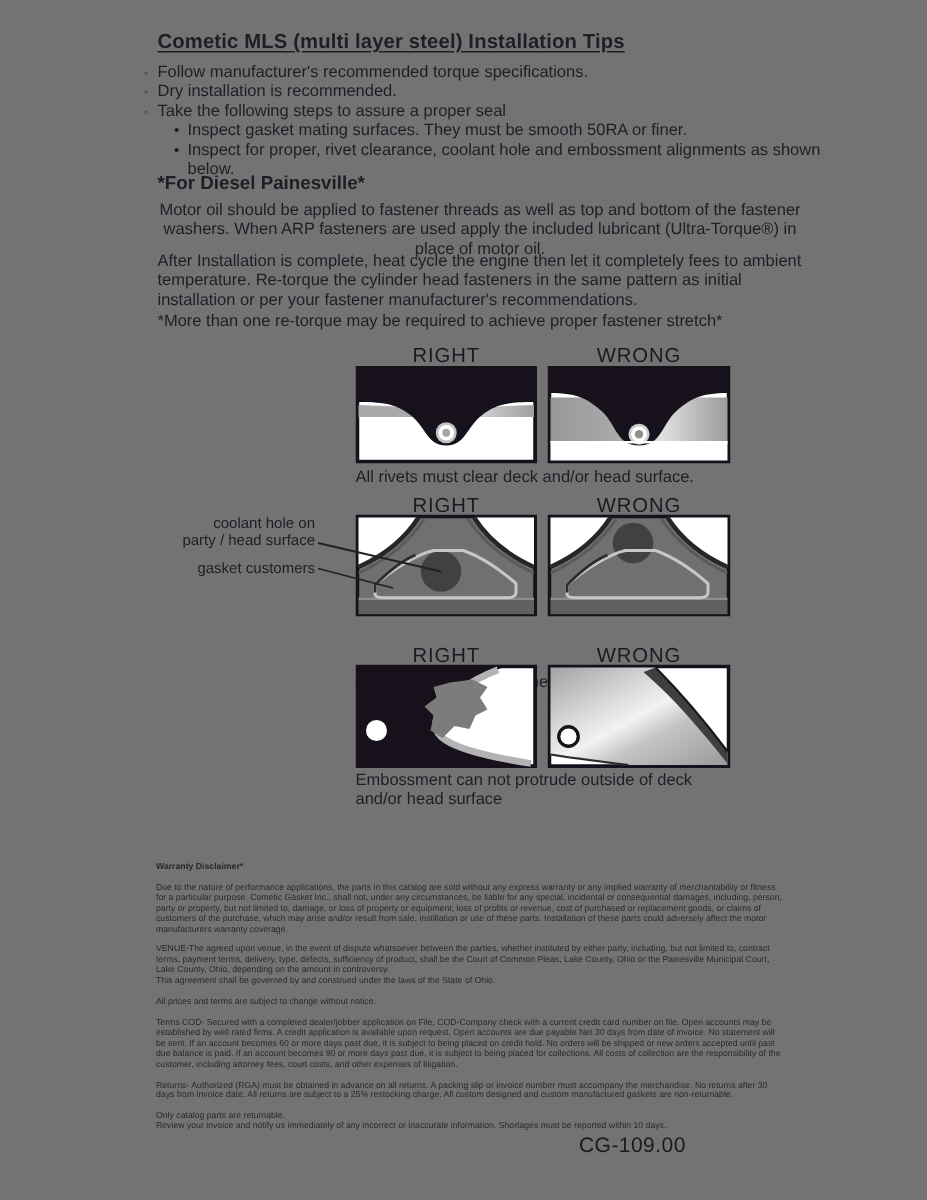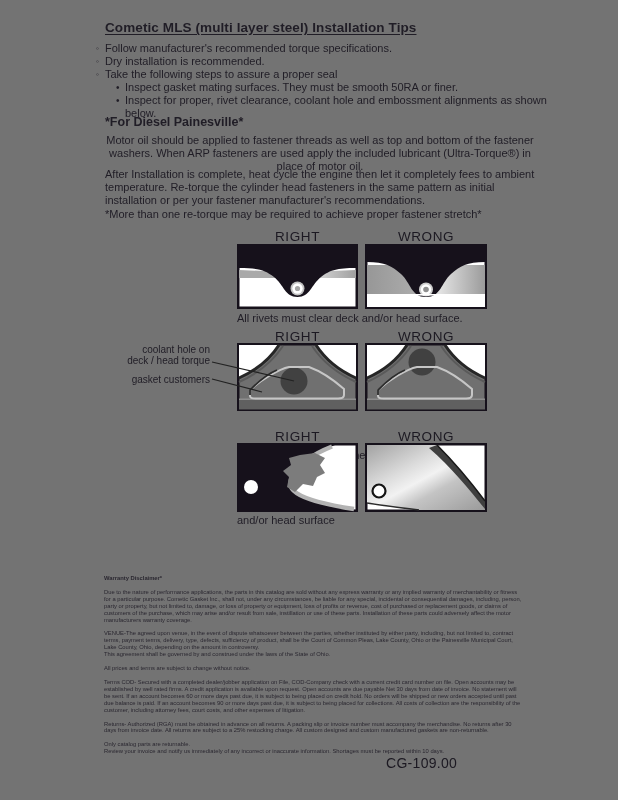--- a/index.html
+++ b/index.html
@@ -135,21 +135,21 @@
     <path d="M80,2 C89,16 102,27 120,35" stroke="#262626" stroke-width="3" fill="none"></path>
     <path d="M46,3 C36,18 22,30 2,39" stroke="#5a5a5a" stroke-width="2" fill="none"></path>
     <path d="M76,3 C86,18 100,30 120,39" stroke="#5a5a5a" stroke-width="2" fill="none"></path>
     <circle cx="57" cy="19" r="13.5" fill="#414141"></circle>
     <path d="M13,53 L13,47 C24,37 42,26 52,24 L72,24 C86,29 99,39 107,46 L107,52 C107,54.5 105,55.5 101,55.5 L19,55.5 C15,55.5 13,55 13,53 Z" stroke="#c6c6c6" stroke-width="2" fill="none"></path>
     <path d="M13,52 L13,47 C20,40 30,31 40,27" stroke="#2b2b2b" stroke-width="1.8" fill="none"></path>
   </svg>
 
   <div class="abs ann-label" style="left:100px;top:344px;width:110px;">
     <div>coolant hole on</div>
-    <div>deck / head torque</div>
+    <div>party / head surface</div>
   </div>
   <div class="abs ann-label" style="left:100px;top:374px;width:110px;">gasket customers</div>
 
   <svg class="abs" style="left:105px;top:340px;" width="200" height="60" viewBox="0 0 200 60">
     <line x1="107" y1="22" x2="189" y2="41" stroke="#222222" stroke-width="1.2"></line>
     <line x1="107" y1="39" x2="157" y2="52" stroke="#222222" stroke-width="1.2"></line>
   </svg>
 
   <div class="abs cap" style="left:237px;top:413px;width:300px;margin-top:36px;">All holes must be contained by an embossment.</div>
 
@@ -176,20 +176,21 @@
     </defs>
     <rect x="1.25" y="1.25" width="119.5" height="66.5" fill="#ffffff" stroke="#16111b" stroke-width="2.5"></rect>
     <path d="M2,2 L72,2 C92,22 108,42 120,58 L120,67 L54,67 C36,65 12,62 2,60 Z" fill="url(#s3w)"></path>
     <path d="M72,2 C92,22 108,42 120,58 L120,66 C104,46 86,24 64,5 Z" fill="#3f3f3f"></path>
     <path d="M72,2 C92,22 108,42 120,58" stroke="#191919" stroke-width="1.5" fill="none"></path>
     <path d="M2,60 C14,62 38,65 54,67" stroke="#2c2c2c" stroke-width="1.5" fill="none"></path>
     <circle cx="14" cy="48" r="6.5" fill="#ffffff" stroke="#151515" stroke-width="2.2"></circle>
   </svg>
 
   <div class="abs cap" style="left:237px;top:514px;width:280px;">
+    <div>Embossment can not protrude outside of deck</div>
     <div>and/or head surface</div>
   </div>
 
   <div class="abs legal">
     <div class="lg-head">Warranty Disclaimer*</div>
     <div class="lg-p">Due to the nature of performance applications, the parts in this catalog are sold without any express warranty or any implied warranty of merchantability or fitness for a particular purpose.  Cometic Gasket Inc., shall not, under any circumstances, be liable for any special, incidental or consequential damages, including, person, party or property, but not limited to, damage, or loss of property or equipment, loss of profits or revenue, cost of purchased or replacement goods, or claims of customers of the purchase, which may arise and/or result from sale, instillation or use of these parts.  Installation of these parts could adversely affect the motor manufacturers warranty coverage.</div>
     <div class="lg-p">
       <div>VENUE-The agreed upon venue, in the event of dispute whatsoever between the parties, whether instituted by either party, including, but not limited to, contract terms, payment terms, delivery, type, defects, sufficiency of product, shall be the Court of Common Pleas, Lake County, Ohio or the Painesville Municipal Court, Lake County, Ohio, depending on the amount in controversy.</div>
       <div>This agreement shall be governed by and construed under the laws of the State of Ohio.</div>
     </div>

